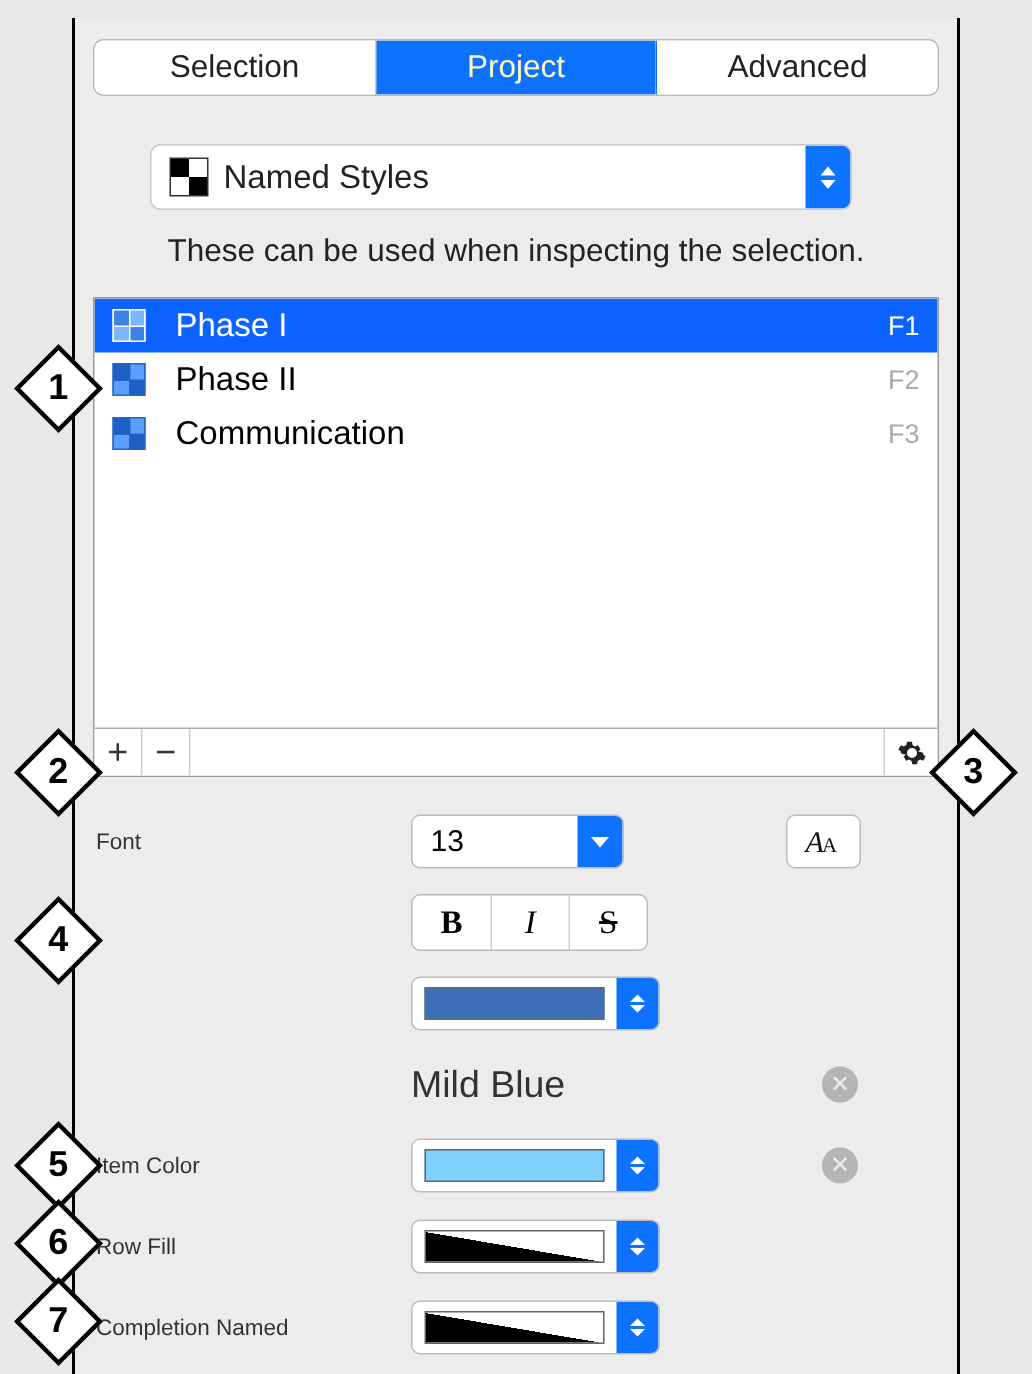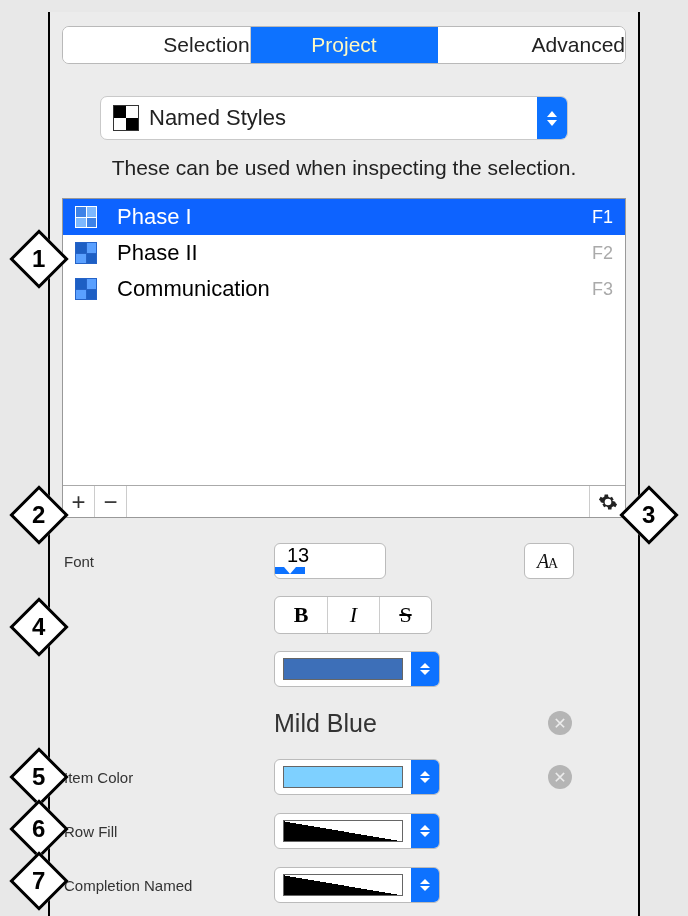--- a/index.html
+++ b/index.html
@@ -38,21 +38,21 @@
       font-size: 21px;
       color: #222;
       background: #fff;
       cursor: pointer;
     }
     .tab.active {
       background: #0d72ff;
       color: #fef9c3;
     }
     .tab + .tab { border-left: 1px solid #ccc; }
-    .tab.active + .tab, .tab:has(+ .tab.active) { border-left-color: #0d72ff; text-align: right; }
+    .tab.active + .tab, .tab:has(+ .tab.active) { border-left-color: #0d72ff; }
 
     .dropdown-row {
       margin: 32px 70px 0 50px;
       display: flex;
     }
     .dropdown {
       display: flex;
       align-items: center;
       width: 100%;
       height: 44px;
@@ -169,21 +169,20 @@
     }
     .combo {
       display: flex;
       align-items: stretch;
       height: 36px;
       border: 1px solid #bbb;
       border-radius: 6px;
       background: #fff;
       overflow: hidden;
       cursor: pointer;
-      flex-direction: column;
     }
     .combo .combo-val {
       padding: 0 12px;
       display: flex;
       align-items: center;
       font-size: 20px;
       min-width: 110px;
     }
     .combo-arrow {
       width: 30px;

